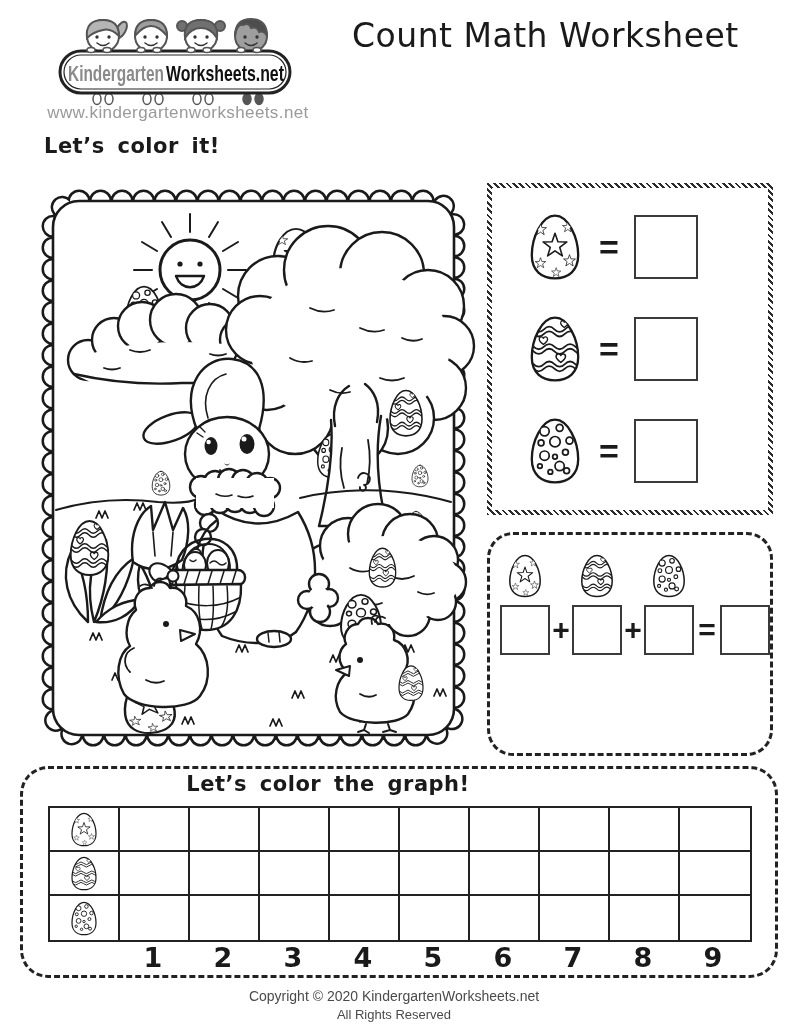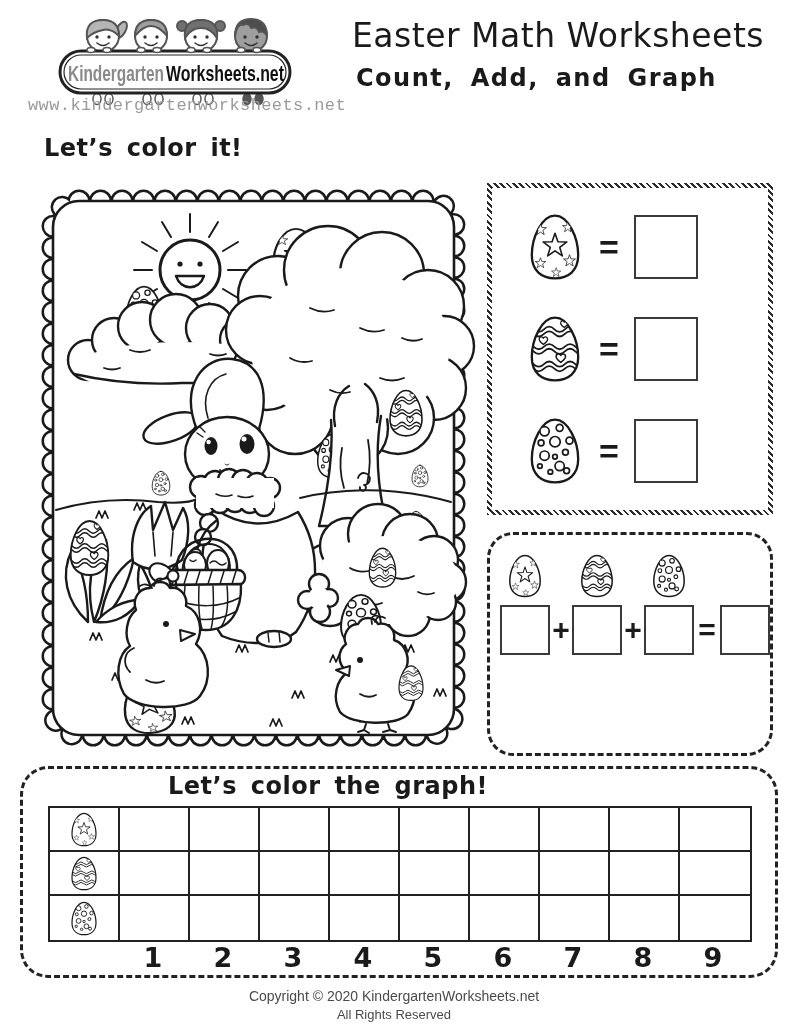--- a/index.html
+++ b/index.html
@@ -1,31 +1,31 @@
 <!DOCTYPE html>
 <html><head>
 <meta charset="utf-8">
 <style>
   html,body{margin:0;padding:0;background:#e8e8e8;}
   .page{position:relative;width:800px;height:1035px;margin:0 auto;background:#fff;
         font-family:"Liberation Sans",sans-serif;color:#1a1a1a;overflow:hidden;}
   .abs{position:absolute;}
 
   
-  .logo-www{position:absolute;left:28px;top:96px;width:300px;text-align:center;
-            font-size:17px;color:#9a9a9a;letter-spacing:.4px;font-family:Liberation Mono, monospace;}
+  .logo-www{position:absolute;left:28px;top:103px;width:300px;text-align:center;
+            font-size:17px;color:#9a9a9a;letter-spacing:.4px;}
   .title{position:absolute;left:352px;top:16px;width:440px;font-size:33px;font-weight:400;
          font-family:"DejaVu Sans",sans-serif;letter-spacing:.5px;}
   .subtitle{position:absolute;left:356px;top:64px;width:440px;font-size:24px;font-weight:600;
             font-family:"DejaVu Sans",sans-serif;letter-spacing:1.5px;word-spacing:7px;}
   .name-row{position:absolute;left:455px;top:110px;display:flex;align-items:flex-end;}
   .name-label{font-size:31px;font-weight:400;}
   .name-line{display:inline-block;width:228px;height:36px;border-bottom:2.5px solid #333;}
 
-  .section-heading{font-size:24px;font-weight:600;font-family:"DejaVu Sans",sans-serif;
+  .section-heading{font-size:21px;font-weight:600;font-family:"DejaVu Sans",sans-serif;
                    letter-spacing:.5px;word-spacing:5px;}
   .color-heading{position:absolute;left:44px;top:134px;}
 
   
   .pic{position:absolute;left:30px;top:178px;width:447px;height:580px;}
   .dots-outer{fill:none;stroke:#1a1a1a;stroke-width:23;stroke-dasharray:0.1 21.4;stroke-linecap:round;}
   .dots-inner{fill:none;stroke:#fff;stroke-width:18;stroke-dasharray:0.1 21.4;stroke-linecap:round;}
   .frame-face{fill:#fff;stroke:#1a1a1a;stroke-width:2.6;}
 
   
@@ -176,22 +176,21 @@
       <ellipse cx="136" cy="46" rx="4" ry="2.5"></ellipse>
         <ellipse cx="152" cy="46" rx="4" ry="2.5"></ellipse>
       <ellipse cx="186" cy="46" rx="4" ry="2.5"></ellipse>
         <ellipse cx="202" cy="46" rx="4" ry="2.5"></ellipse>
     </g>
     <text x="13" y="77" font-family="Liberation Sans, sans-serif" font-weight="bold" font-size="22" fill="#8a8a8a" textLength="96" lengthAdjust="spacingAndGlyphs">Kindergarten</text>
     <text x="111" y="77" font-family="Liberation Sans, sans-serif" font-weight="bold" font-size="22" fill="#111" textLength="118" lengthAdjust="spacingAndGlyphs">Worksheets.net</text>
   </svg>
   <div class="logo-www">www.kindergartenworksheets.net</div>
 
-  <div class="title">Easter Math Worksheets</div>
-  <div class="subtitle">Count, Add, and Graph</div>
+  <div class="title">Count Math Worksheet</div>
 
   <div class="section-heading color-heading">Let’s color it!</div>
 
   <svg class="pic" viewBox="0 0 447 580">
     <g>
       <rect class="dots-outer" x="23" y="23" width="401" height="534" rx="26"></rect>
       <rect class="dots-inner" x="23" y="23" width="401" height="534" rx="26"></rect>
       <rect class="frame-face" x="23" y="23" width="401" height="534" rx="26"></rect>
     </g>
     <g stroke="#1a1a1a" fill="none" stroke-width="2.4" stroke-linecap="round" stroke-linejoin="round">

